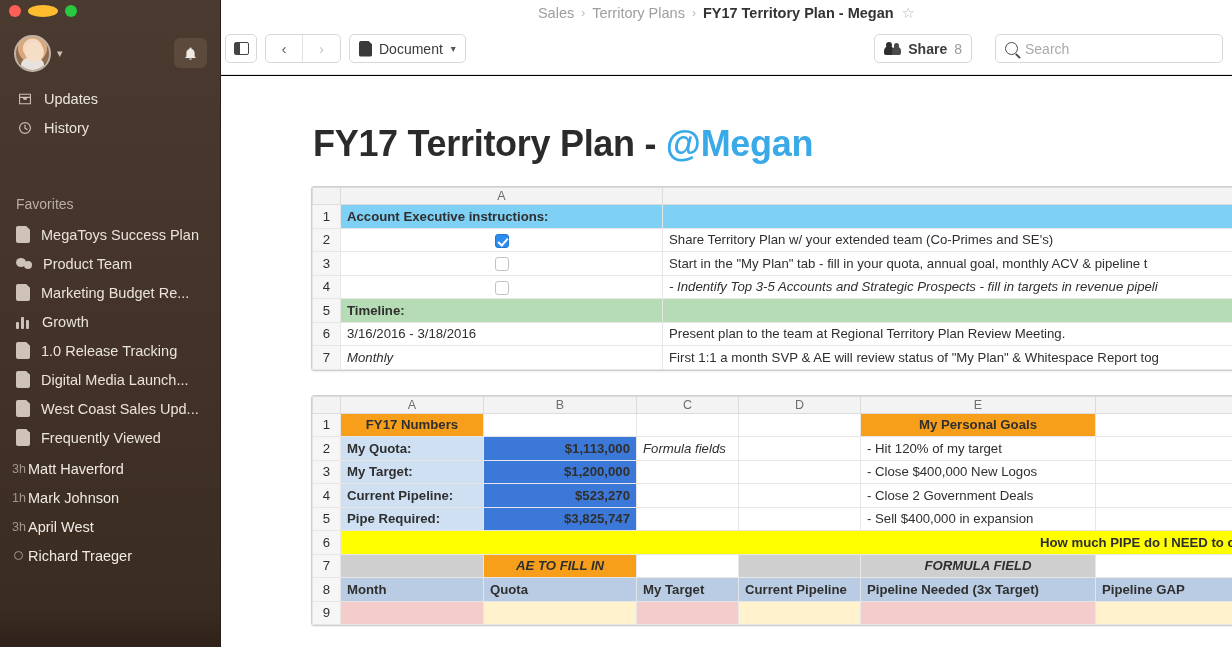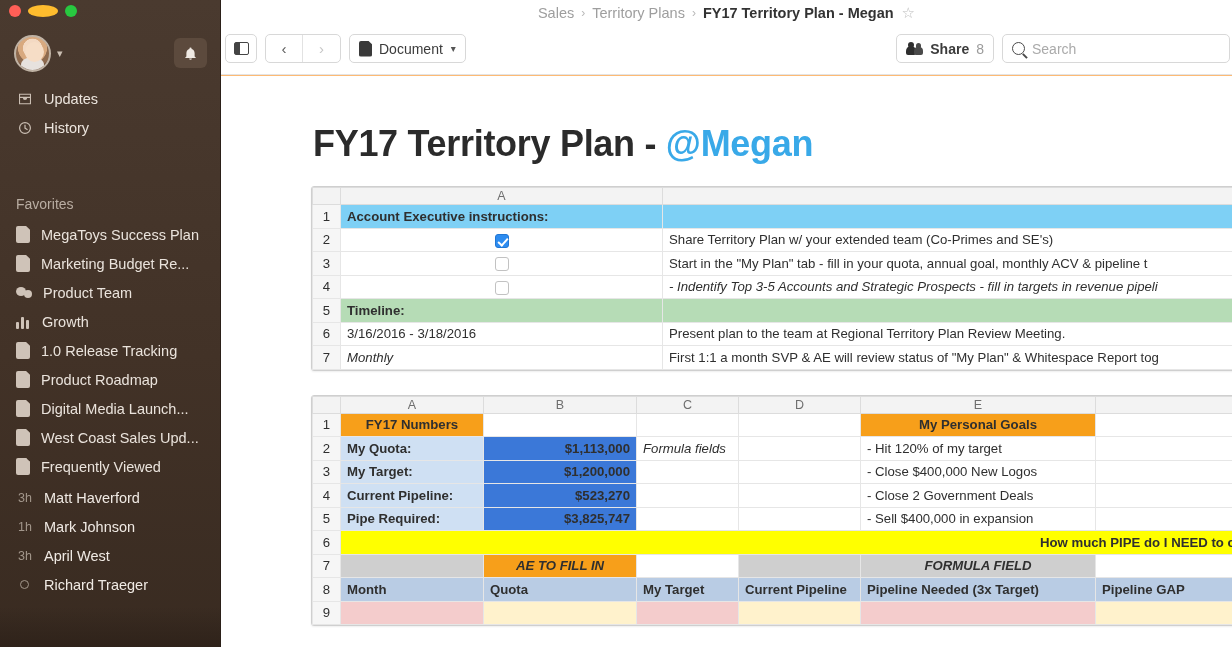--- a/index.html
+++ b/index.html
@@ -72,49 +72,49 @@
   }
   .doc-ico.dbl i { box-shadow: 3px -3px 0 -1px #a59a90; }
   .bars-ico { width:15px; height:15px; display:flex; align-items:flex-end; gap:2px; flex:0 0 15px;}
   .bars-ico b { width:3px; background:#cfc3b8; display:block; border-radius:1px; }
   .chat-ico { width:16px; height:14px; flex:0 0 16px; position:relative; }
   .chat-ico u { position:absolute; width:10px;height:9px;border-radius:50%;background:#cfc3b8; left:0; top:1px;}
   .chat-ico s { position:absolute; width:8px;height:8px;border-radius:50%;background:#cfc3b8; right:0; top:4px;}
 
   .chat-list { margin-top: 2px; }
   .chat-item {
-    display:flex; align-items:center; height: 29px; padding-left: 18px; gap: 10px;
+    display:flex; align-items:center; height: 29px; padding-left: 12px; 
     color:#f0eae4; font-size: 14.5px; white-space:nowrap;
   }
   .chat-item .tm { color:#a2968b; font-size: 12.5px; width: 16px; flex:0 0 16px; text-align:left;}
   .chat-item .dot-o {
     width: 9px; height:9px; border:1.4px solid #a2968b; border-radius:50%;
     display:inline-block; margin-left:2px;
   }
   .sb-fade {
     position:absolute; left:0; bottom:0; width:221px; height:40px;
     background: linear-gradient(180deg, rgba(57,43,33,0) 0%, rgba(45,33,25,0.85) 100%);
     pointer-events:none;
   }
 
   
-  #main { flex: 1 1 auto; position:relative; background:#fdba74; height:647px; overflow:hidden; }
+  #main { flex: 1 1 auto; position:relative; background:#000000; height:647px; overflow:hidden; }
   #topbar { height: 75px; position:relative; border-bottom: 1px solid #e4e4e4; background:#fff;}
   .breadcrumb {
     position:absolute; top: 4px; left: 0; width: 100%;
     display:flex; justify-content:center; align-items:center; gap: 7px;
     font-size: 14.5px; color:#9a9a9a;
   }
   .breadcrumb .crumb { color:#9e9e9e; }
   .breadcrumb .sep { color:#b9b9b9; font-size: 12px; }
   .breadcrumb .crumb.current { color:#333; font-weight: bold; }
   .star { color:#bdbdbd; font-size: 15px; margin-left:1px; }
 
   .tb-left { position:absolute; top: 34px; left: 4px; display:flex; align-items:center; gap: 8px; }
-  .tb-right { position:absolute; top: 34px; right: 2px; display:flex; align-items:center; gap: 8px; }
+  .tb-right { position:absolute; top: 34px; right: 9px; display:flex; align-items:center; gap: 23px; }
   .pill {
     height: 29px; border:1px solid #d8d8d8; border-radius:5px; background:#fff;
     display:flex; align-items:center; padding: 0 9px; font-size: 14px; color:#3b3b3b;
     gap: 7px; white-space:nowrap;
   }
   .pill.icon-only { width: 32px; padding: 0; justify-content:center; }
   .navgroup { display:flex; height:29px; border:1px solid #d8d8d8; border-radius:5px; overflow:hidden; background:#fff;}
   .navgroup div { width: 37px; display:flex; align-items:center; justify-content:center; font-size: 15px; color:#5a5a5a;}
   .navgroup div:first-child { border-right:1px solid #e2e2e2; }
   .navgroup div.disabled { color:#c6c6c6; }
@@ -234,51 +234,45 @@
         <span>Favorites</span>
       </div>
       <div class="fav-list">
         <div class="fav-item">
           <span class="doc-ico">
               <i></i>
             </span>
           <span>MegaToys Success Plan</span>
         </div>
         <div class="fav-item">
-          <span class="doc-ico">
-              <i></i>
-            </span>
-          <span>Marketing Budget Re...</span>
-        </div>
-        <div class="fav-item">
           <span class="chat-ico">
               <u></u>
               <s></s>
             </span>
           <span>Product Team</span>
+        </div>
+        <div class="fav-item">
+          <span class="doc-ico">
+              <i></i>
+            </span>
+          <span>Marketing Budget Re...</span>
         </div>
         <div class="fav-item">
           <span class="bars-ico">
               <b style="height:7px"></b>
               <b style="height:12px"></b>
               <b style="height:9px"></b>
             </span>
           <span>Growth</span>
         </div>
         <div class="fav-item">
           <span class="doc-ico">
               <i></i>
             </span>
           <span>1.0 Release Tracking</span>
-        </div>
-        <div class="fav-item">
-          <span class="doc-ico">
-              <i></i>
-            </span>
-          <span>Product Roadmap</span>
         </div>
         <div class="fav-item">
           <span class="doc-ico">
               <i></i>
             </span>
           <span>Digital Media Launch...</span>
         </div>
         <div class="fav-item">
           <span class="doc-ico">
               <i></i>

